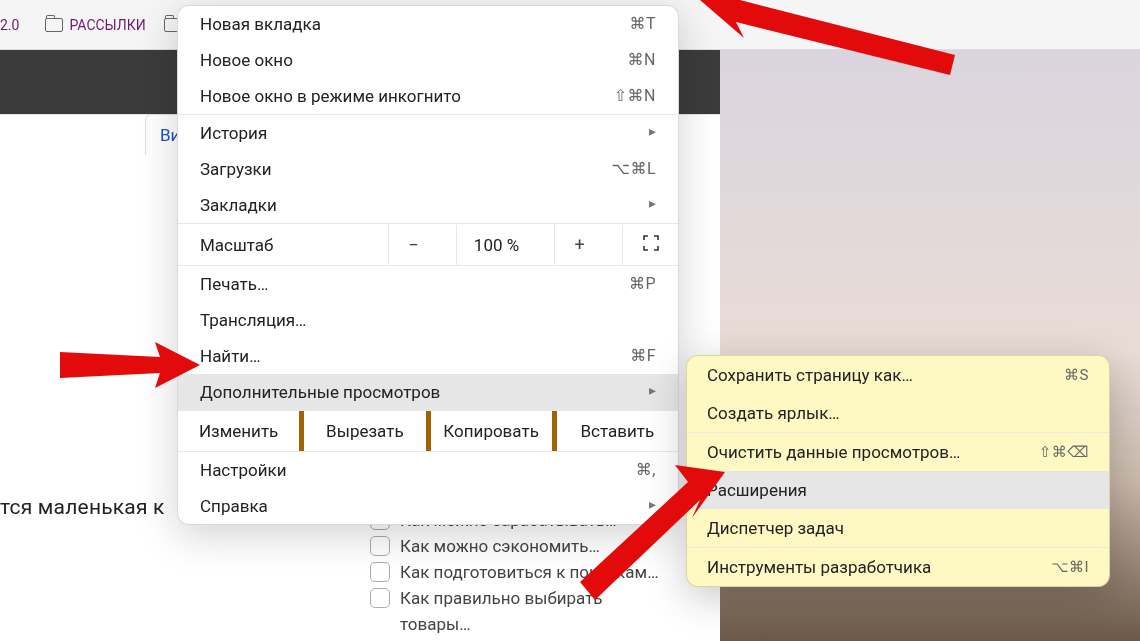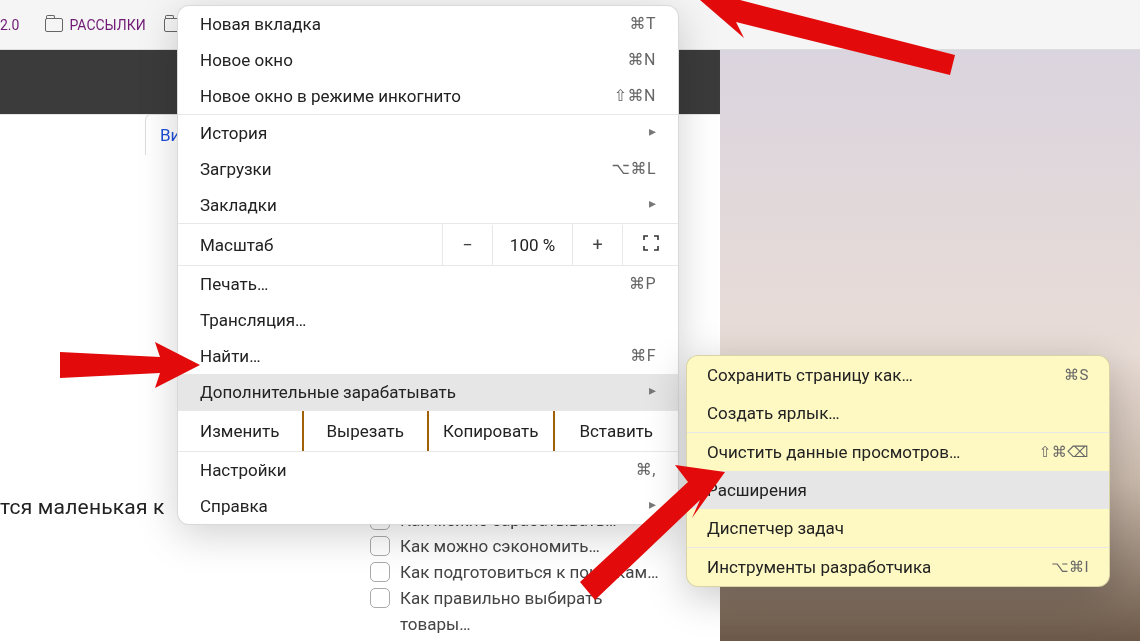--- a/index.html
+++ b/index.html
@@ -75,29 +75,29 @@
   .menu .sep { height: 1px; background: #e8e8e8; }
   .menu .item {
     display: flex; justify-content: space-between;
     padding: 8px 22px; cursor: default;
   }
   .menu .item.hl { background: #e6e6e6; }
   .menu .item .shortcut { color: #666; font-size: 16px; letter-spacing: .5px; }
   .menu .item .chev { color: #777; font-size: 14px; }
 
   .zoom-row {
-    display: flex; align-items: center; border-top: 1px solid #e8e8e8; border-bottom: 1px solid #e8e8e8;
+    display: flex; align-items: center; border-top: 1px solid #e8e8e8; border-bottom: 1px solid #e8e8e8; gap: 18px;
   }
   .zoom-row .label { flex: 1; padding: 10px 22px; }
   .zoom-row .btn { width: 50px; text-align: center; padding: 10px 0; border-left: 1px solid #e8e8e8; color: #444; font-size: 18px; }
   .zoom-row .pct { width: 80px; text-align: center; padding: 10px 0; border-left: 1px solid #e8e8e8; }
   .zoom-row .fs  { width: 56px; text-align: center; padding: 10px 0; border-left: 1px solid #e8e8e8; font-size: 16px; }
 
   .edit-row { display: flex; border-top: 1px solid #e8e8e8; border-bottom: 1px solid #e8e8e8; }
-  .edit-row .cell { flex: 1; text-align: center; padding: 10px 0; border-left: 2px solid #a16207; }
+  .edit-row .cell { flex: 1; text-align: center; padding: 10px 0; border-left: 5px solid #a16207; }
   .edit-row .cell:first-child { border-left: none; }
 
   
   .submenu {
     position: absolute; left: 686px; top: 355px; width: 424px;
     background: #fef9c3; border: 1px solid rgba(0,0,0,.15);
     border-radius: 12px; box-shadow: 0 10px 40px rgba(0,0,0,.22);
     overflow: hidden; font-size: 17px;
   }
   .submenu .item {
@@ -201,21 +201,21 @@
     <span class="shortcut">⌘P</span>
   </div>
   <div class="item">
     <span>Трансляция…</span>
   </div>
   <div class="item">
     <span>Найти…</span>
     <span class="shortcut">⌘F</span>
   </div>
   <div class="item hl">
-    <span>Дополнительные зарабатывать</span>
+    <span>Дополнительные просмотров</span>
     <span class="chev">▸</span>
   </div>
   <div class="edit-row">
     <span class="cell">Изменить</span>
     <span class="cell">Вырезать</span>
     <span class="cell">Копировать</span>
     <span class="cell">Вставить</span>
   </div>
   <div class="item">
     <span>Настройки</span>

